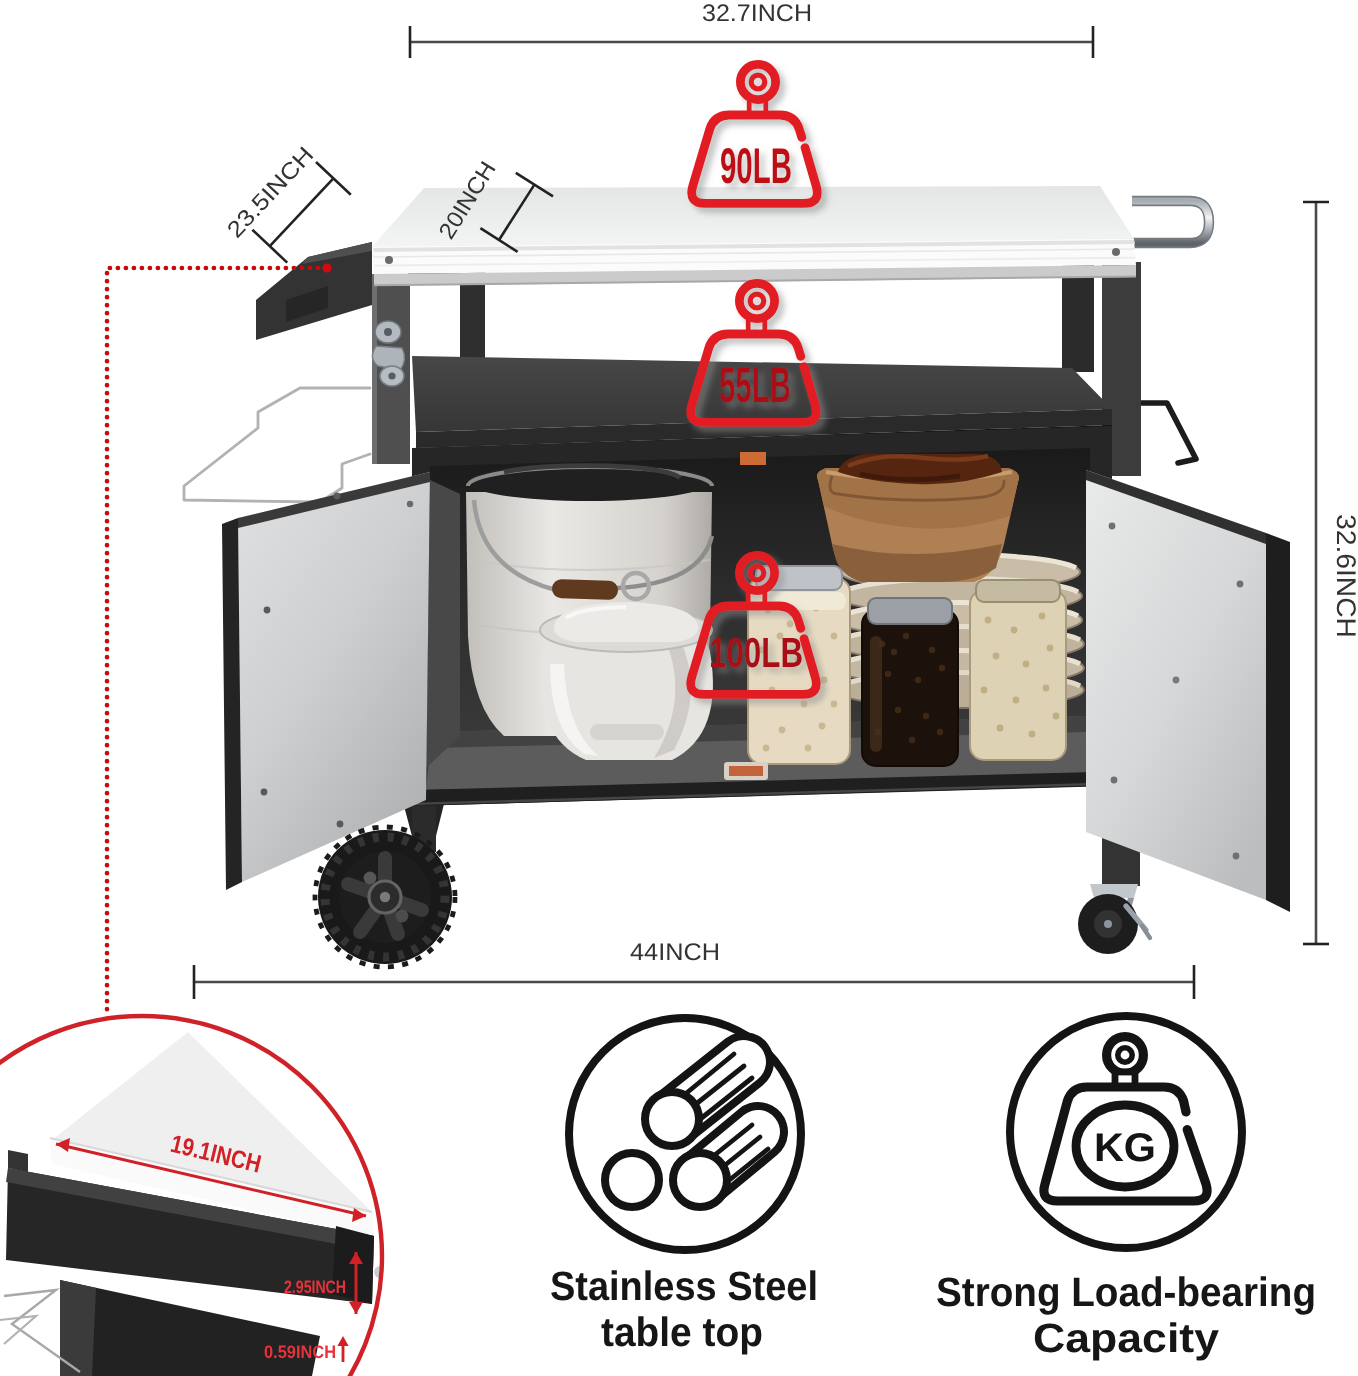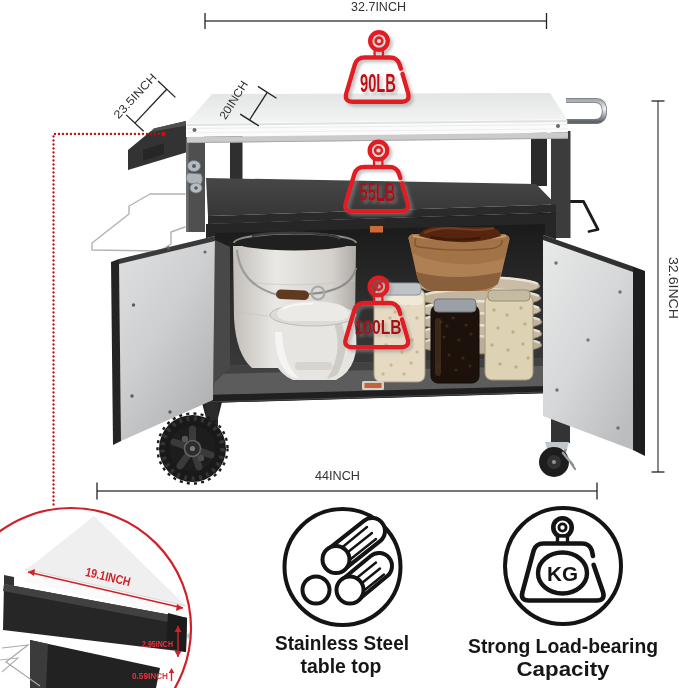--- a/index.html
+++ b/index.html
@@ -1,17 +1,17 @@
 <!DOCTYPE html>
 <html><head>
 <meta charset="utf-8">
 <style>
   html,body{margin:0;padding:0;background:#fff;}
   #stage{position:relative;width:679px;height:688px;overflow:hidden;background:#fff;
-         font-family:"Liberation Sans", sans-serif;}
+         font-family:"Liberation Sans", sans-serif;border-radius:11px;}
 </style>
 </head>
 <body>
 <div id="stage">
 <svg width="679" height="688" viewBox="0 0 679 688">
 <defs>
   <linearGradient id="gTop" x1="0" y1="0" x2="0" y2="1">
     <stop offset="0" stop-color="#e4e6e6"></stop>
           <stop offset="1" stop-color="#f3f4f4"></stop>
   </linearGradient>

